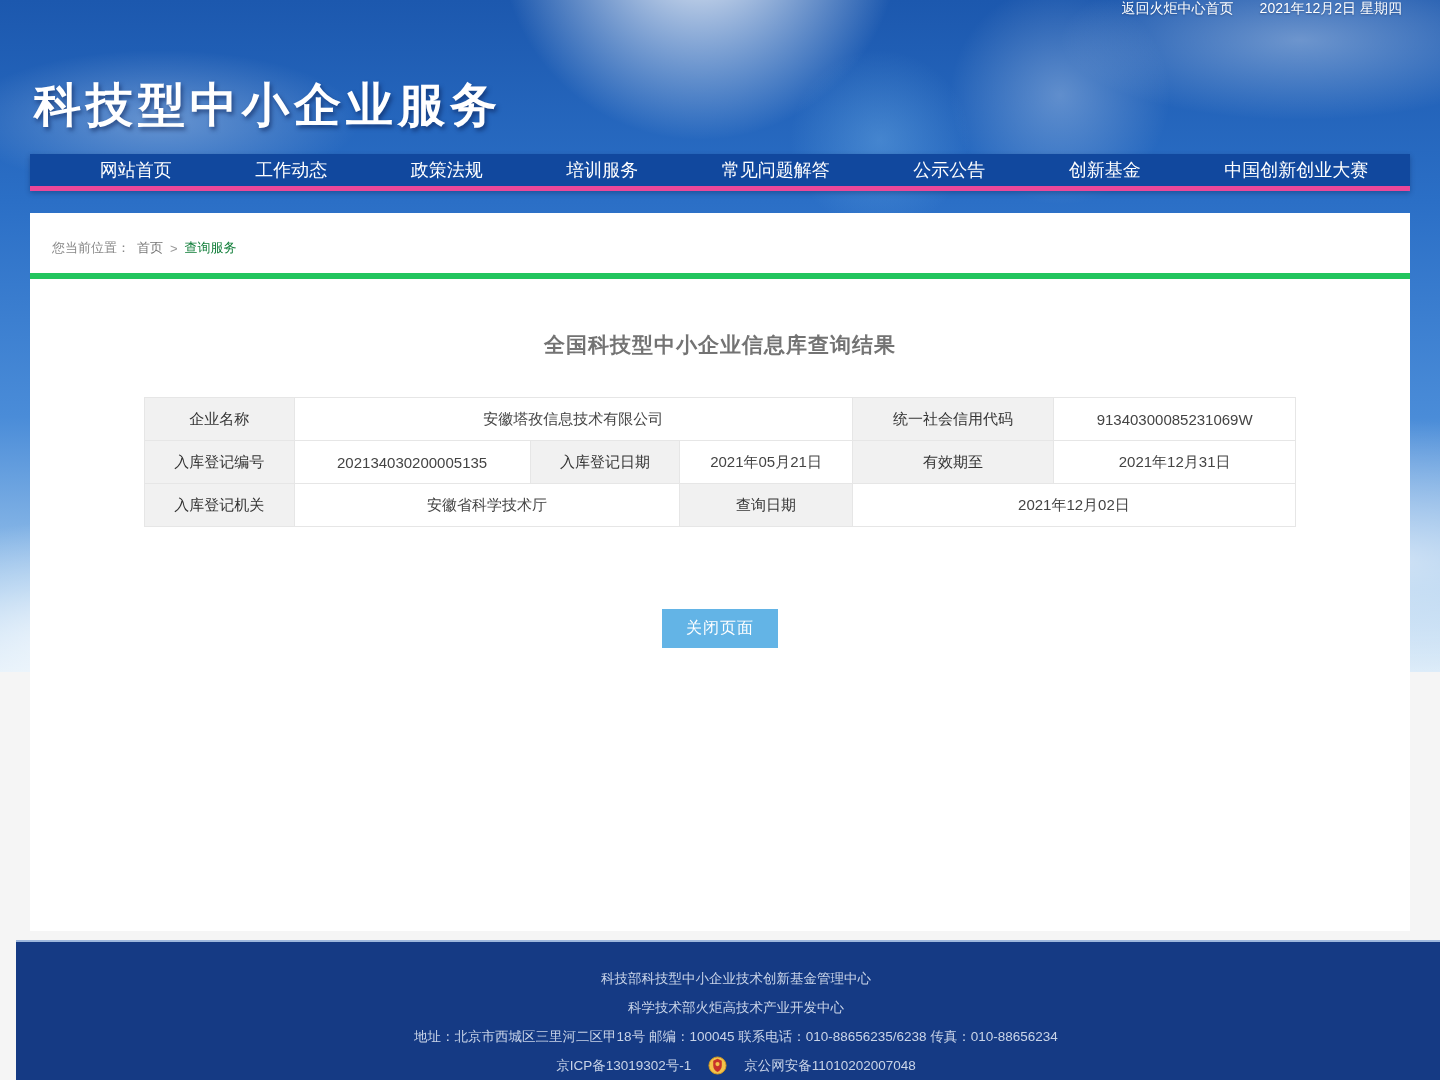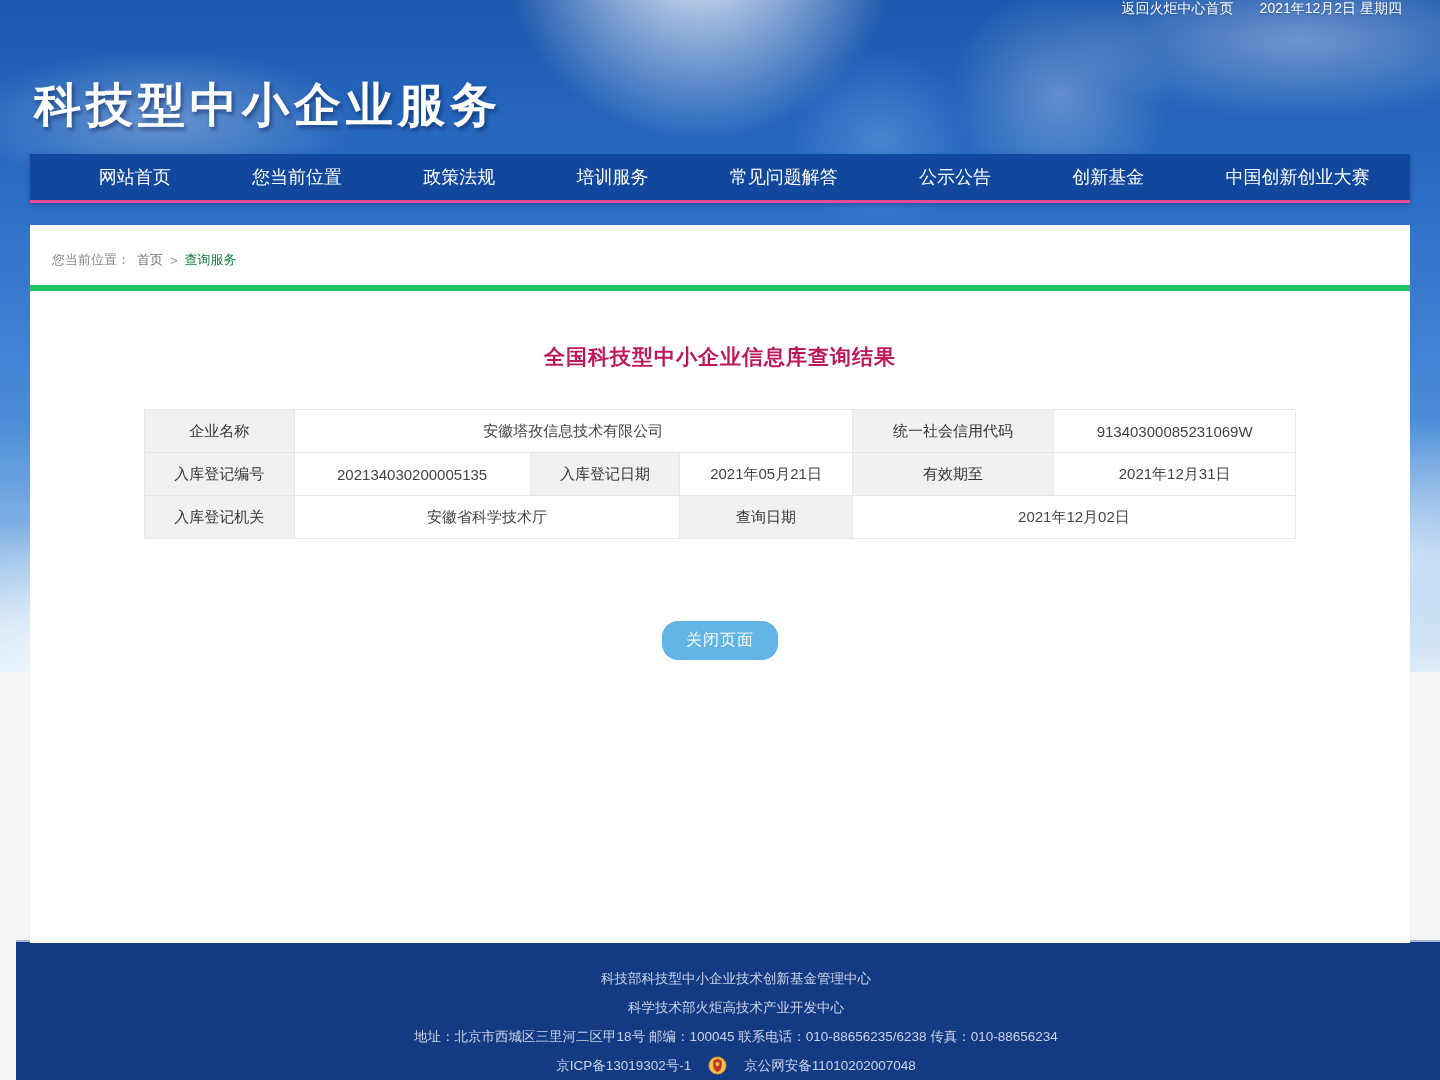--- a/index.html
+++ b/index.html
@@ -87,23 +87,23 @@
     font-style: italic;
     font-family: "DejaVu Serif", "Liberation Serif", serif;
     letter-spacing: 9px;
     text-shadow: 1px 2px 3px rgba(10,30,80,0.35);
     white-space: nowrap;
   }
 
   
   .nav {
     margin: 0 30px;
-    height: 49px;
+    height: 37px;
     background: #11489e;
-    border-bottom: 3px solid #ec4899;
+    border-bottom: 5px solid #ec4899;
     display: flex;
     align-items: center;
     justify-content: space-around;
     box-shadow: 0 2px 5px rgba(0,20,60,0.3);
     padding-left: 28px;
   }
   .nav-item {
     color: #ffffff;
     font-size: 18px;
     cursor: pointer;
@@ -126,21 +126,21 @@
     align-items: center;
     gap: 7px;
   }
   .breadcrumb .crumb-home { color: #777; cursor: pointer; }
   .breadcrumb .crumb-sep { color: #999; }
   .breadcrumb .crumb-current { color: #15803d; cursor: pointer; }
 
   .result-title {
     margin-top: 52px;
     text-align: center;
-    color: #be185d;
+    color: #737373;
     font-size: 21px;
     font-weight: bold;
     letter-spacing: 1px;
   }
 
   .result-table {
     width: 1152px;
     margin: 38px auto 0 auto;
     border-collapse: collapse;
     font-size: 15px;
@@ -156,21 +156,21 @@
   .result-table td.label-cell { background: #f1f1f1; color: #333; }
   .result-table td.value-cell { background: #ffffff; }
 
   .close-btn {
     display: block;
     margin: 82px auto 0 auto;
     width: 116px; height: 39px;
     background: #63b4e6;
     color: #ffffff;
     border: none;
-    border-radius: 16px;
+    border-radius: 0;
     font-size: 16px;
     font-family: "Liberation Sans", sans-serif;
     cursor: pointer;
     letter-spacing: 1px;
     text-align: center;
   }
 
   
   .footer {
     position: absolute;
@@ -206,21 +206,21 @@
     <span class="toplink">返回火炬中心首页</span>
     <span class="topdate">2021年12月2日 星期四</span>
   </div>
 
   <div class="logorow">
     <div class="logo">科技型中小企业服务</div>
   </div>
 
   <div class="nav">
     <span class="nav-item">网站首页</span>
-    <span class="nav-item">您当前位置</span>
+    <span class="nav-item">工作动态</span>
     <span class="nav-item">政策法规</span>
     <span class="nav-item">培训服务</span>
     <span class="nav-item">常见问题解答</span>
     <span class="nav-item">公示公告</span>
     <span class="nav-item">创新基金</span>
     <span class="nav-item">中国创新创业大赛</span>
   </div>
 
   <div class="panel">
     <div class="breadcrumb">

